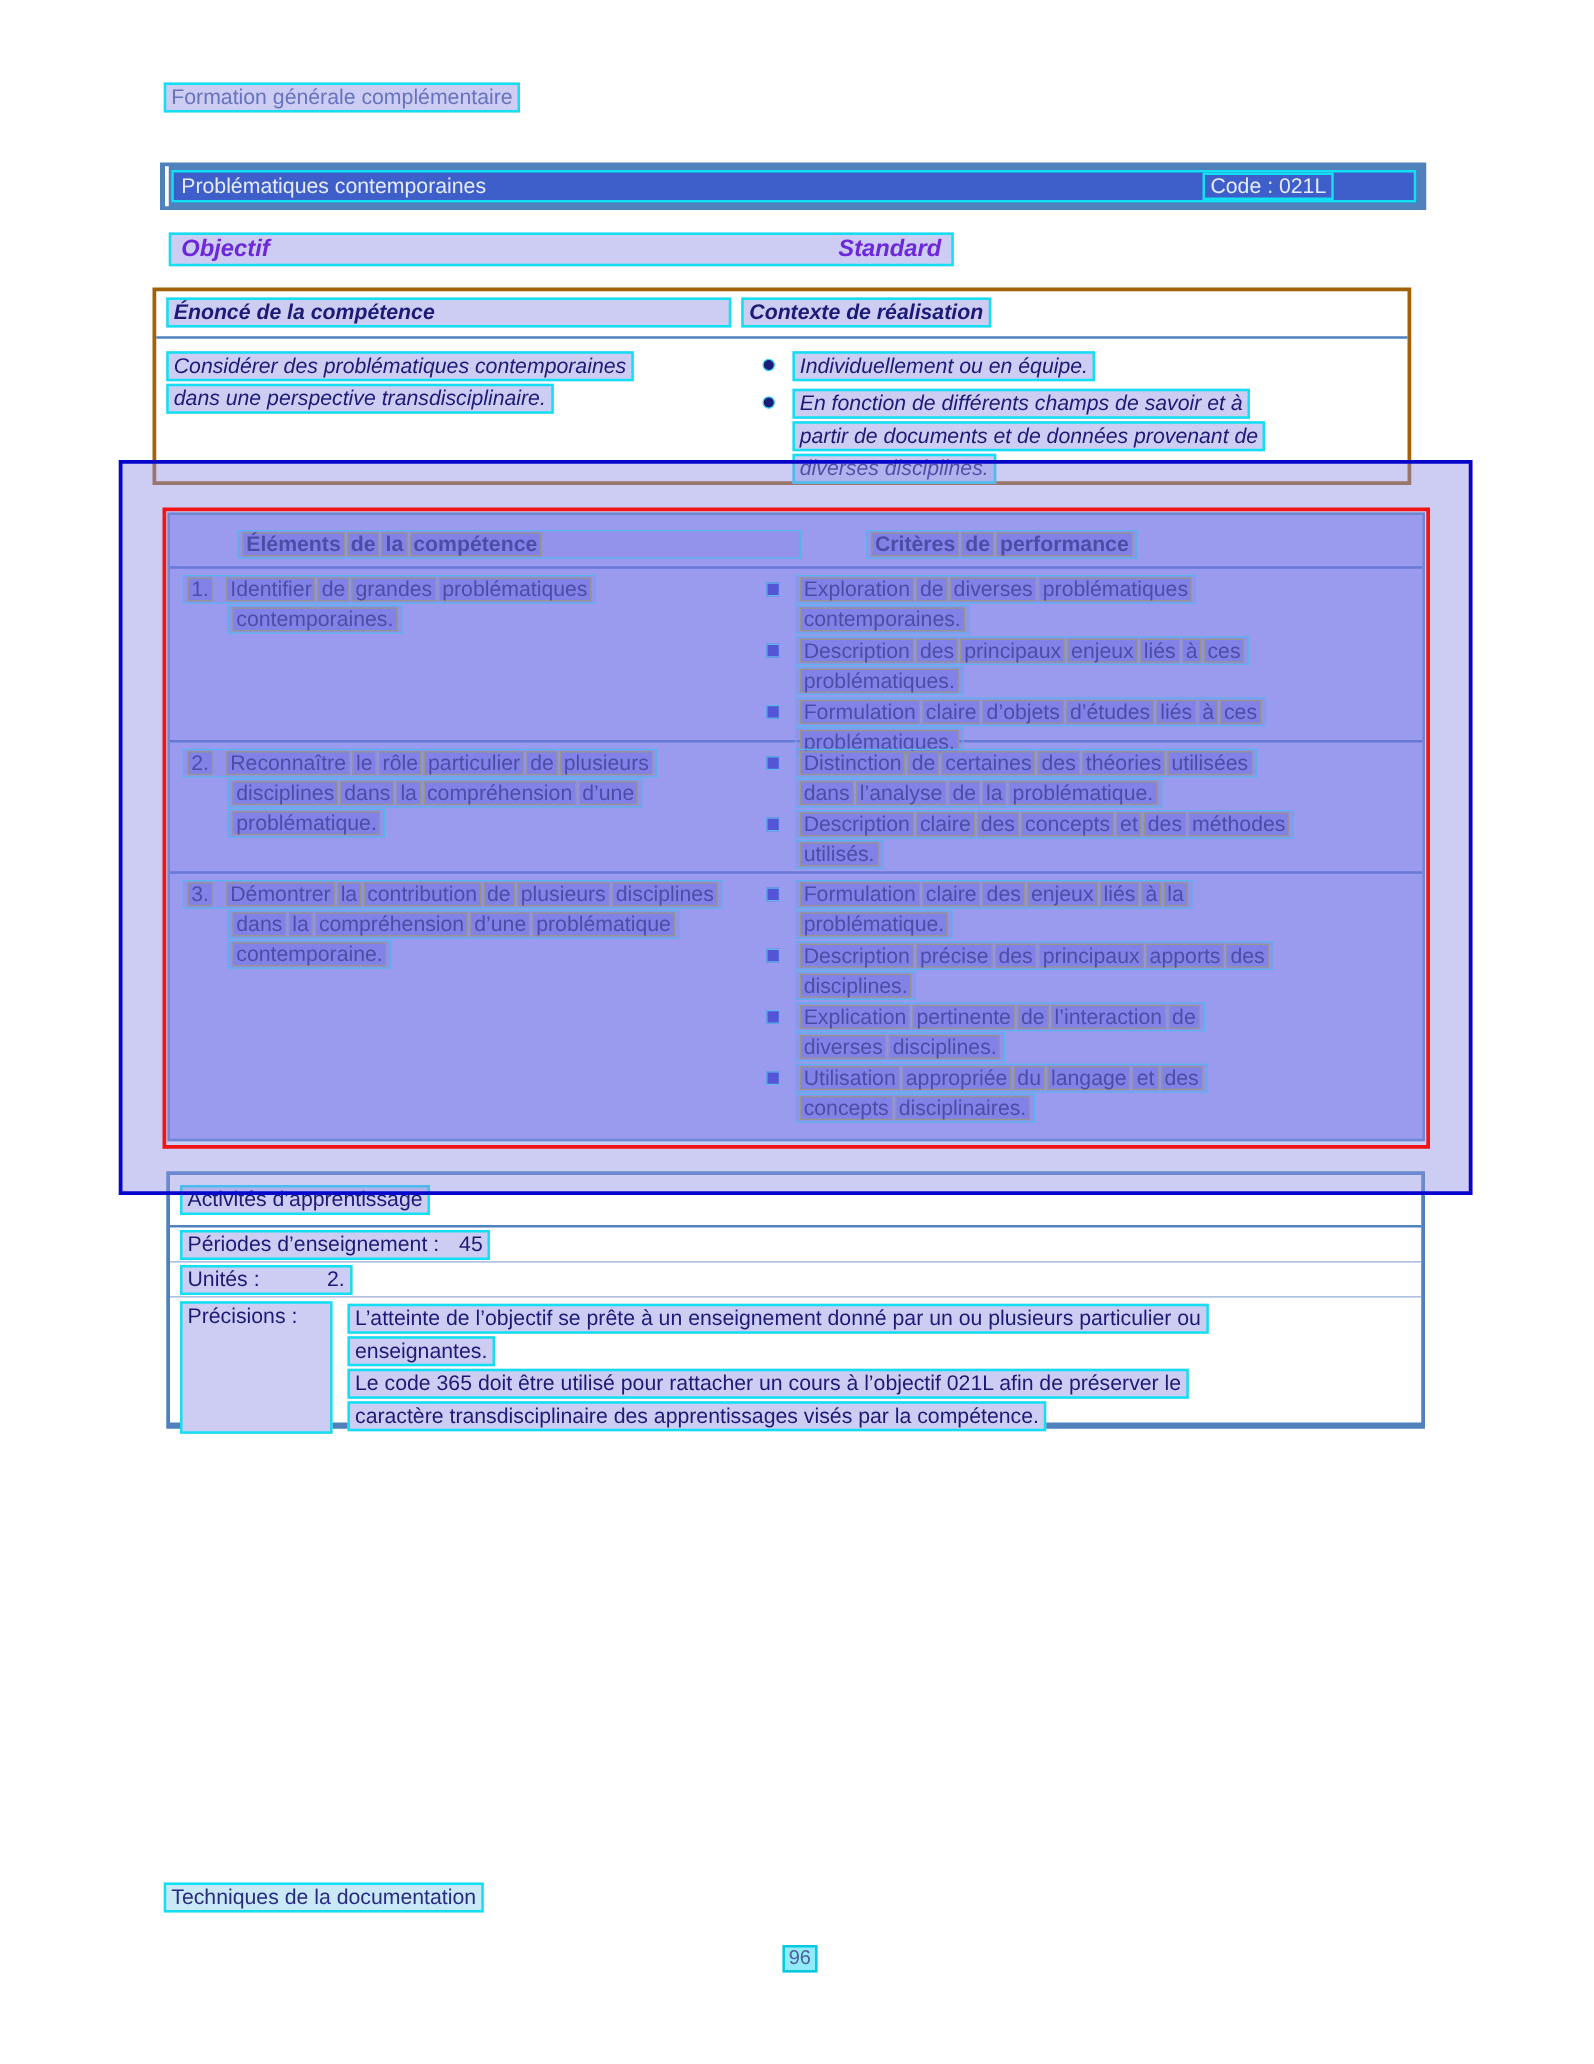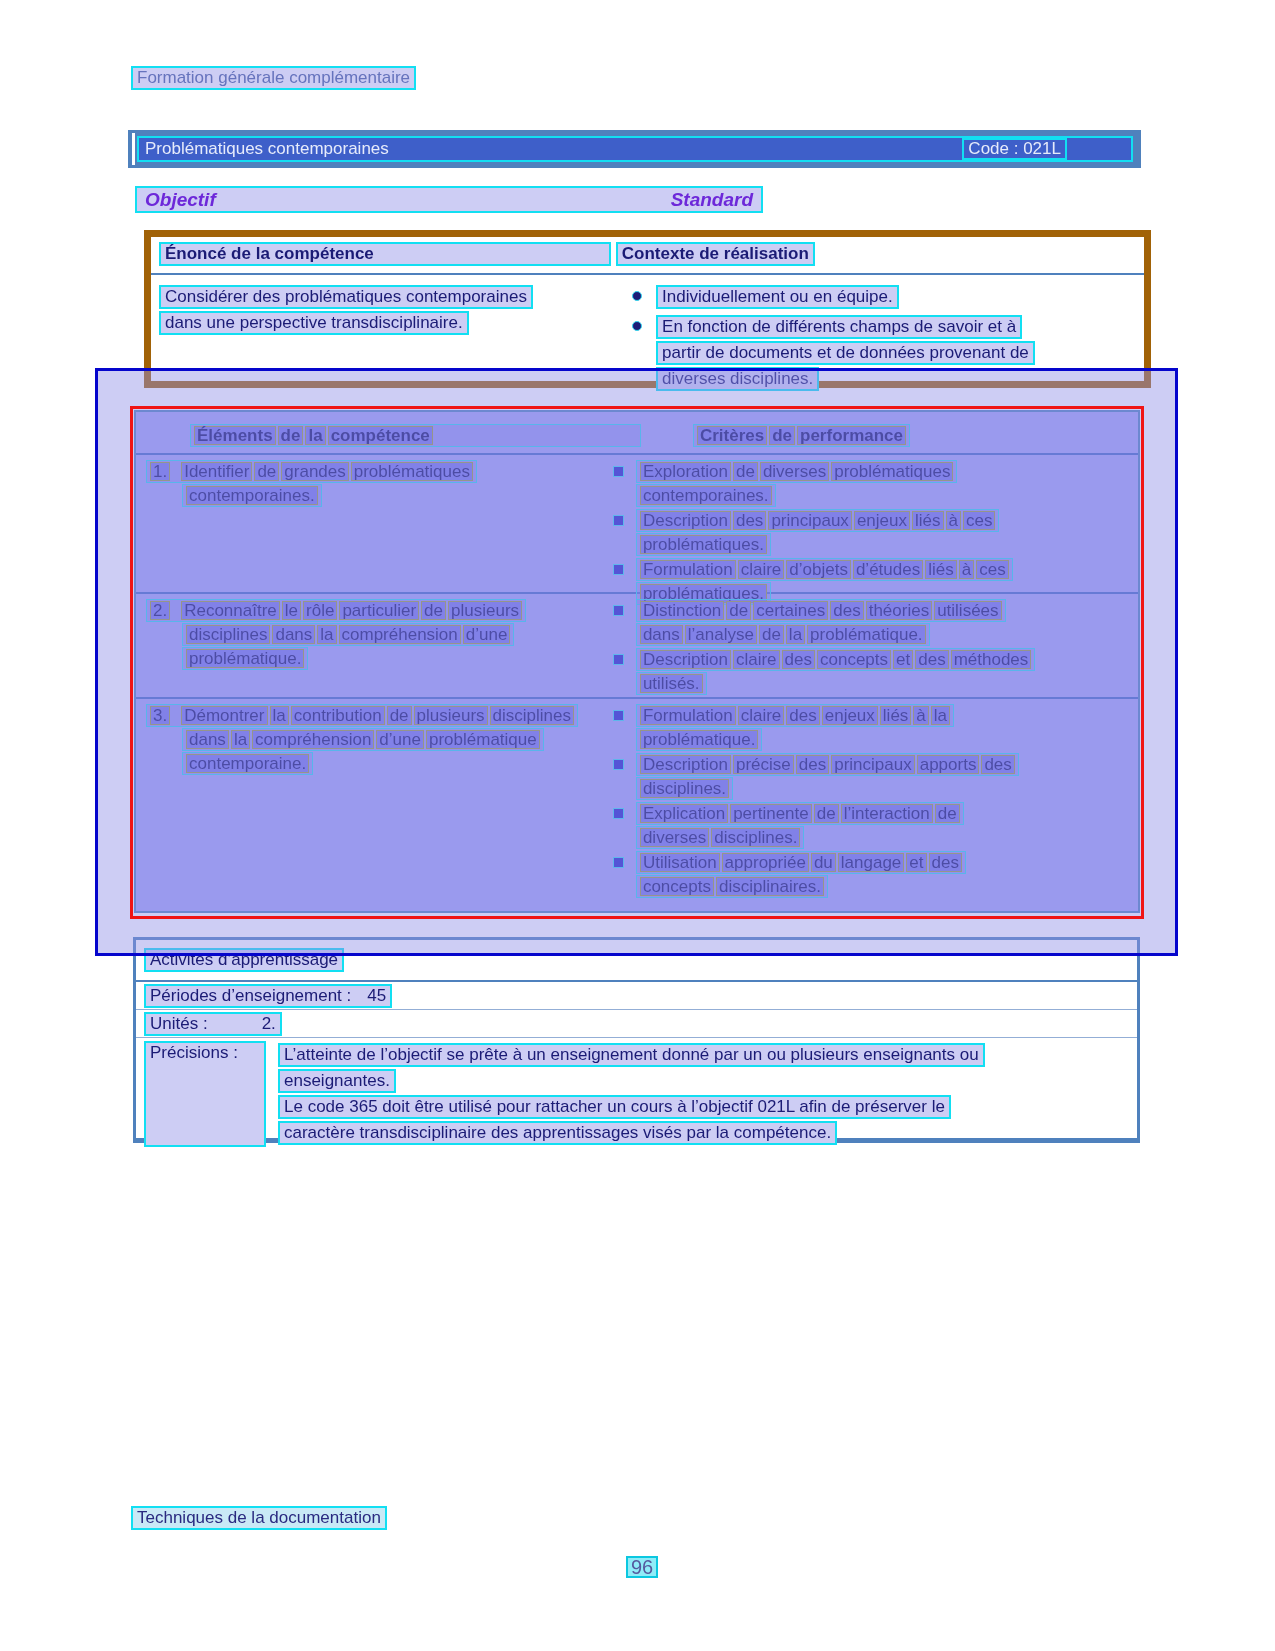--- a/index.html
+++ b/index.html
@@ -25,21 +25,21 @@
     justify-content:space-between;padding:0 6px;line-height:22px;
   }
   .codebox{border:2px solid #12dff2;padding:0 4px;margin-right:58px;line-height:18px;}
   
   .objband{
     position:absolute;left:135px;top:186px;width:608px;height:23px;
     display:flex;justify-content:space-between;align-items:center;padding:0 8px;
     font-weight:bold;font-style:italic;font-size:19px;color:#6d28d9;
   }
   
-  .t1{position:absolute;left:144px;top:230px;width:1007px;height:158px;border:7px solid #a16207;box-sizing:border-box;}
+  .t1{position:absolute;left:122px;top:230px;width:1007px;height:158px;border:3px solid #a16207;box-sizing:border-box;font-style:italic;}
   .t1hdr{height:38px;border-bottom:2px solid #4f81bd;display:flex;box-sizing:border-box;}
   .t1hdr .cell{padding:5px 0 0 8px;box-sizing:border-box;}
   .t1hdr .hl{font-weight:bold;}
   .cL{width:46%;} .cR{width:54%;}
   .t1hdr .cL .hl{min-width:440px;}
   .t1body{display:flex;padding-top:8px;}
   .t1body .cL{padding-left:8px;}
   .bul{display:flex;margin-bottom:2px;}
   .dot{width:8px;height:8px;border-radius:50%;background:#1c1c78;border:1px solid #35d5ee;margin:8px 14px 0 20px;flex:none;}
   
@@ -81,21 +81,21 @@
   .t3row{height:28px;padding:2px 0 0 8px;border-bottom:1px solid #93aed6;box-sizing:border-box;}
   .vgap1{margin-left:16px;} .vgap2{margin-left:54px;}
   .t3prec{display:flex;padding:3px 0 0 8px;}
   .preclabel{width:110px;}
   .precol{margin-left:12px;}
   
   .footleft{position:absolute;left:131px;top:1506px;}
   .footleft .hl{color:#2a2a80;background:#c9e9f6;}
   .pagenum{
     position:absolute;left:626px;top:1556px;background:#90ecf8;border:2px solid #0bc8e0;
-    color:#555a9e;padding:0 3px;line-height:18px;font-size:20px;
+    color:#555a9e;padding:0 3px;line-height:18px;font-size:16px;
   }
 </style>
 </head>
 <body>
 
 <div class="page">
 
   <div class="toplabel">
     <span class="hl">Formation générale complémentaire</span>
   </div>
@@ -390,21 +390,21 @@
     </div>
     <div class="t3row">
       <span class="hl"><span>Périodes d’enseignement :</span><span class="vgap1">45</span></span>
     </div>
     <div class="t3row">
       <span class="hl"><span>Unités :</span><span class="vgap2">2.</span></span>
     </div>
     <div class="t3prec">
       <span class="hl preclabel">Précisions :</span>
       <div class="precol" id="prec-lines">
-          <div class="line"><span class="hl">L’atteinte de l’objectif se prête à un enseignement donné par un ou plusieurs enseignants ou</span></div>
+          <div class="line"><span class="hl">L’atteinte de l’objectif se prête à un enseignement donné par un ou plusieurs particulier ou</span></div>
           <div class="line"><span class="hl">enseignantes.</span></div>
           <div class="line"><span class="hl">Le code 365 doit être utilisé pour rattacher un cours à l’objectif 021L afin de préserver le</span></div>
           <div class="line"><span class="hl">caractère transdisciplinaire des apprentissages visés par la compétence.</span></div>
         </div>
     </div>
   </div>
 
   <div class="footleft">
     <span class="hl">Techniques de la documentation</span>
   </div>

